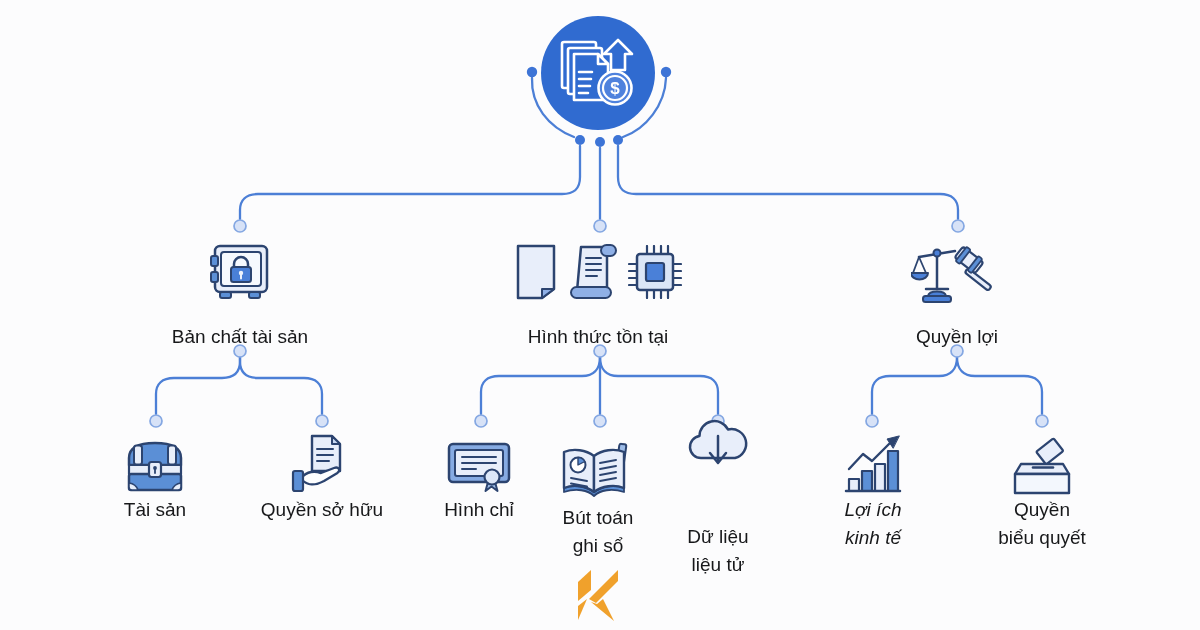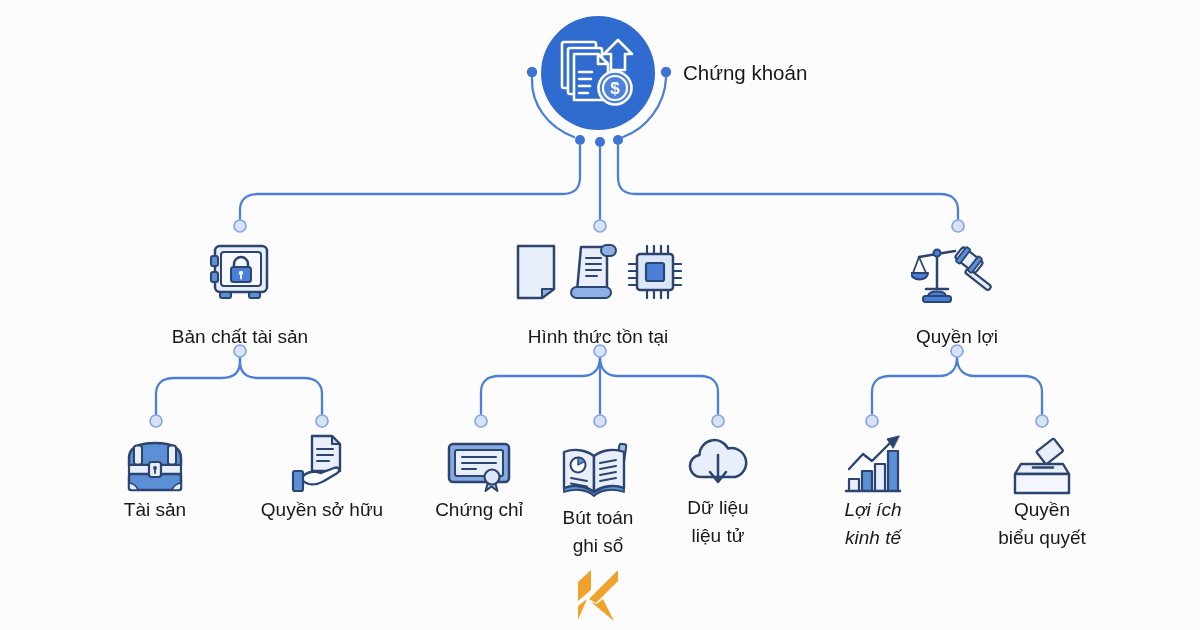--- a/index.html
+++ b/index.html
@@ -74,21 +74,20 @@
         <path d="M35,40 h24 l10,10 v36 h-34 z" fill="#306bd0"></path>
         <path d="M59,40 l10,10 h-10 z" fill="#306bd0"></path>
         <path d="M40,58 h13 M40,65 h12 M40,72 h11 M40,79 h9" fill="none"></path>
         <polygon points="79,26 93,40 86,40 86,56 72,56 72,40 65,40" fill="#306bd0"></polygon>
         <circle cx="76" cy="74" r="16.5" fill="#4f82dd"></circle>
         <circle cx="76" cy="74" r="12" fill="none" stroke-width="2.2"></circle>
       </g>
       <text x="76" y="80" text-anchor="middle" font-size="17" font-weight="bold" fill="#ffffff">$</text>
     </svg>
   </div>
-  <div class="root-label">Chứng khoán</div>
 
   <div class="node" style="left:130px;top:240px;width:220px;">
     <div class="iconrow">
       <svg width="66" height="62" viewBox="0 0 66 62">
         <g stroke="#2c4470" stroke-linejoin="round" stroke-linecap="round">
           <rect x="8" y="5" width="52" height="46" rx="5" fill="#e8eefa" stroke-width="2.5"></rect>
           <rect x="14" y="11" width="40" height="34" rx="3" fill="#f6f9fe" stroke-width="2"></rect>
           <rect x="4" y="15" width="7" height="10" rx="2" fill="#5b8fd6" stroke-width="2"></rect>
           <rect x="4" y="31" width="7" height="10" rx="2" fill="#5b8fd6" stroke-width="2"></rect>
           <path d="M27,26 v-3 a7,7 0 0 1 14,0 v3" fill="none" stroke-width="2.5"></path>
@@ -195,21 +194,21 @@
       <svg width="66" height="58" viewBox="0 0 66 58">
         <g stroke="#2c4470" stroke-linejoin="round" stroke-linecap="round">
           <rect x="3" y="8" width="60" height="38" rx="4" fill="#86abe3" stroke-width="2.5"></rect>
           <rect x="9" y="14" width="48" height="26" rx="2" fill="#e8eefa" stroke-width="2"></rect>
           <path d="M16,21 h34 M16,27 h34 M16,33 h14" fill="none" stroke-width="2"></path>
           <path d="M42,46 l-2.5,9 6,-4.5 6,4.5 -2.5,-9" fill="#9dbce8" stroke-width="2"></path>
           <circle cx="46" cy="41" r="7.5" fill="#dce7f8" stroke-width="2.2"></circle>
         </g>
       </svg>
     </div>
-    <div class="lbl-leaf">Chứng chỉ</div>
+    <div class="lbl-leaf">Hình chỉ</div>
   </div>
 
   <div class="node" style="left:513px;top:442px;width:170px;">
     <div class="iconrow-leaf">
       <svg width="80" height="62" viewBox="0 0 80 62">
         <g stroke="#2c4470" stroke-linejoin="round" stroke-linecap="round">
           <g transform="rotate(8 63 20)">
             <rect x="59" y="2" width="7" height="32" rx="2" fill="#9dbce8" stroke-width="2"></rect>
             <path d="M59,34 h7 l-3.5,9 z" fill="#e8eefa" stroke-width="2"></path>
           </g>
@@ -222,21 +221,21 @@
           <path d="M20,23 V15.5 A7.5,7.5 0 0 1 26.8,19.5 z" fill="#5b8fd6" stroke-width="1.4"></path>
         </g>
       </svg>
     </div>
     <div class="lbl-leaf">
         <div>Bút toán</div>
         <div>ghi sổ</div>
       </div>
   </div>
 
-  <div class="node" style="left:633px;top:432px;width:170px;">
+  <div class="node" style="left:633px;top:413px;width:170px;gap:48px;">
     <div class="iconrow-leaf">
       <svg width="64" height="56" viewBox="0 0 64 56">
         <g stroke="#2c4470" stroke-linejoin="round" stroke-linecap="round">
           <path d="M15,42 a11,11 0 0 1 -1.5,-21.9 A15,15 0 0 1 42,13.5 A10,10 0 0 1 49,42 z" fill="#e8eefa" stroke-width="2.5"></path>
           <line x1="32" y1="20" x2="32" y2="45" stroke-width="2.5"></line>
           <path d="M24,37 L32,47 L40,37" fill="none" stroke-width="2.5"></path>
         </g>
       </svg>
     </div>
     <div class="lbl-leaf">

